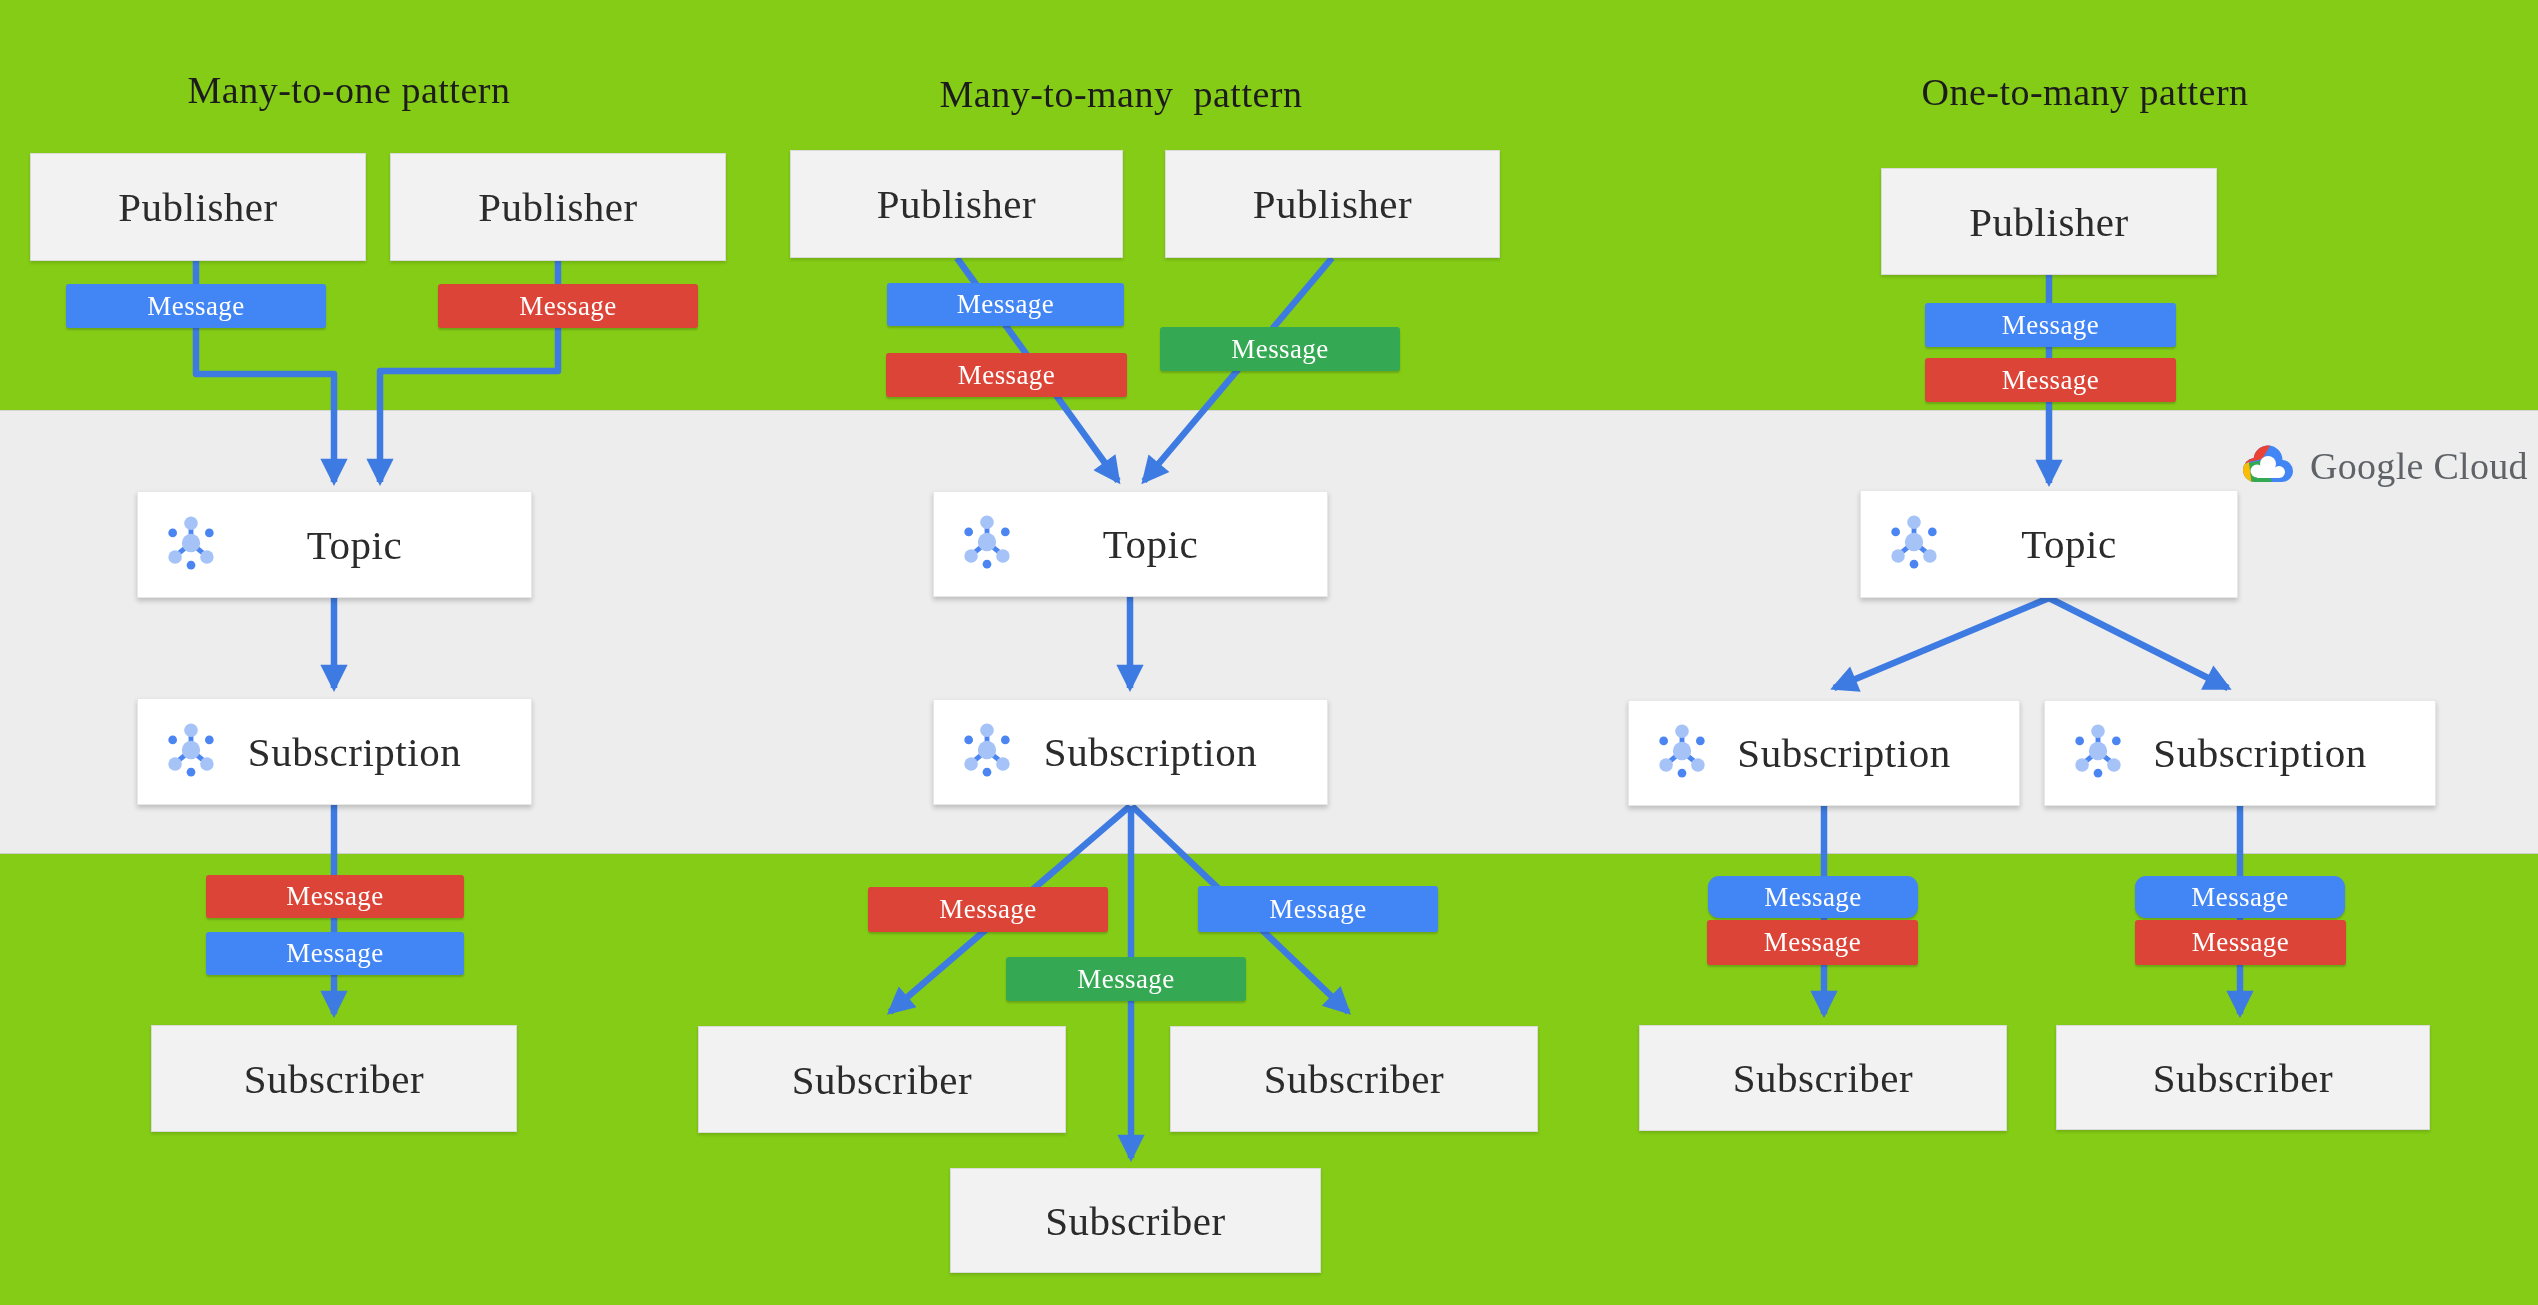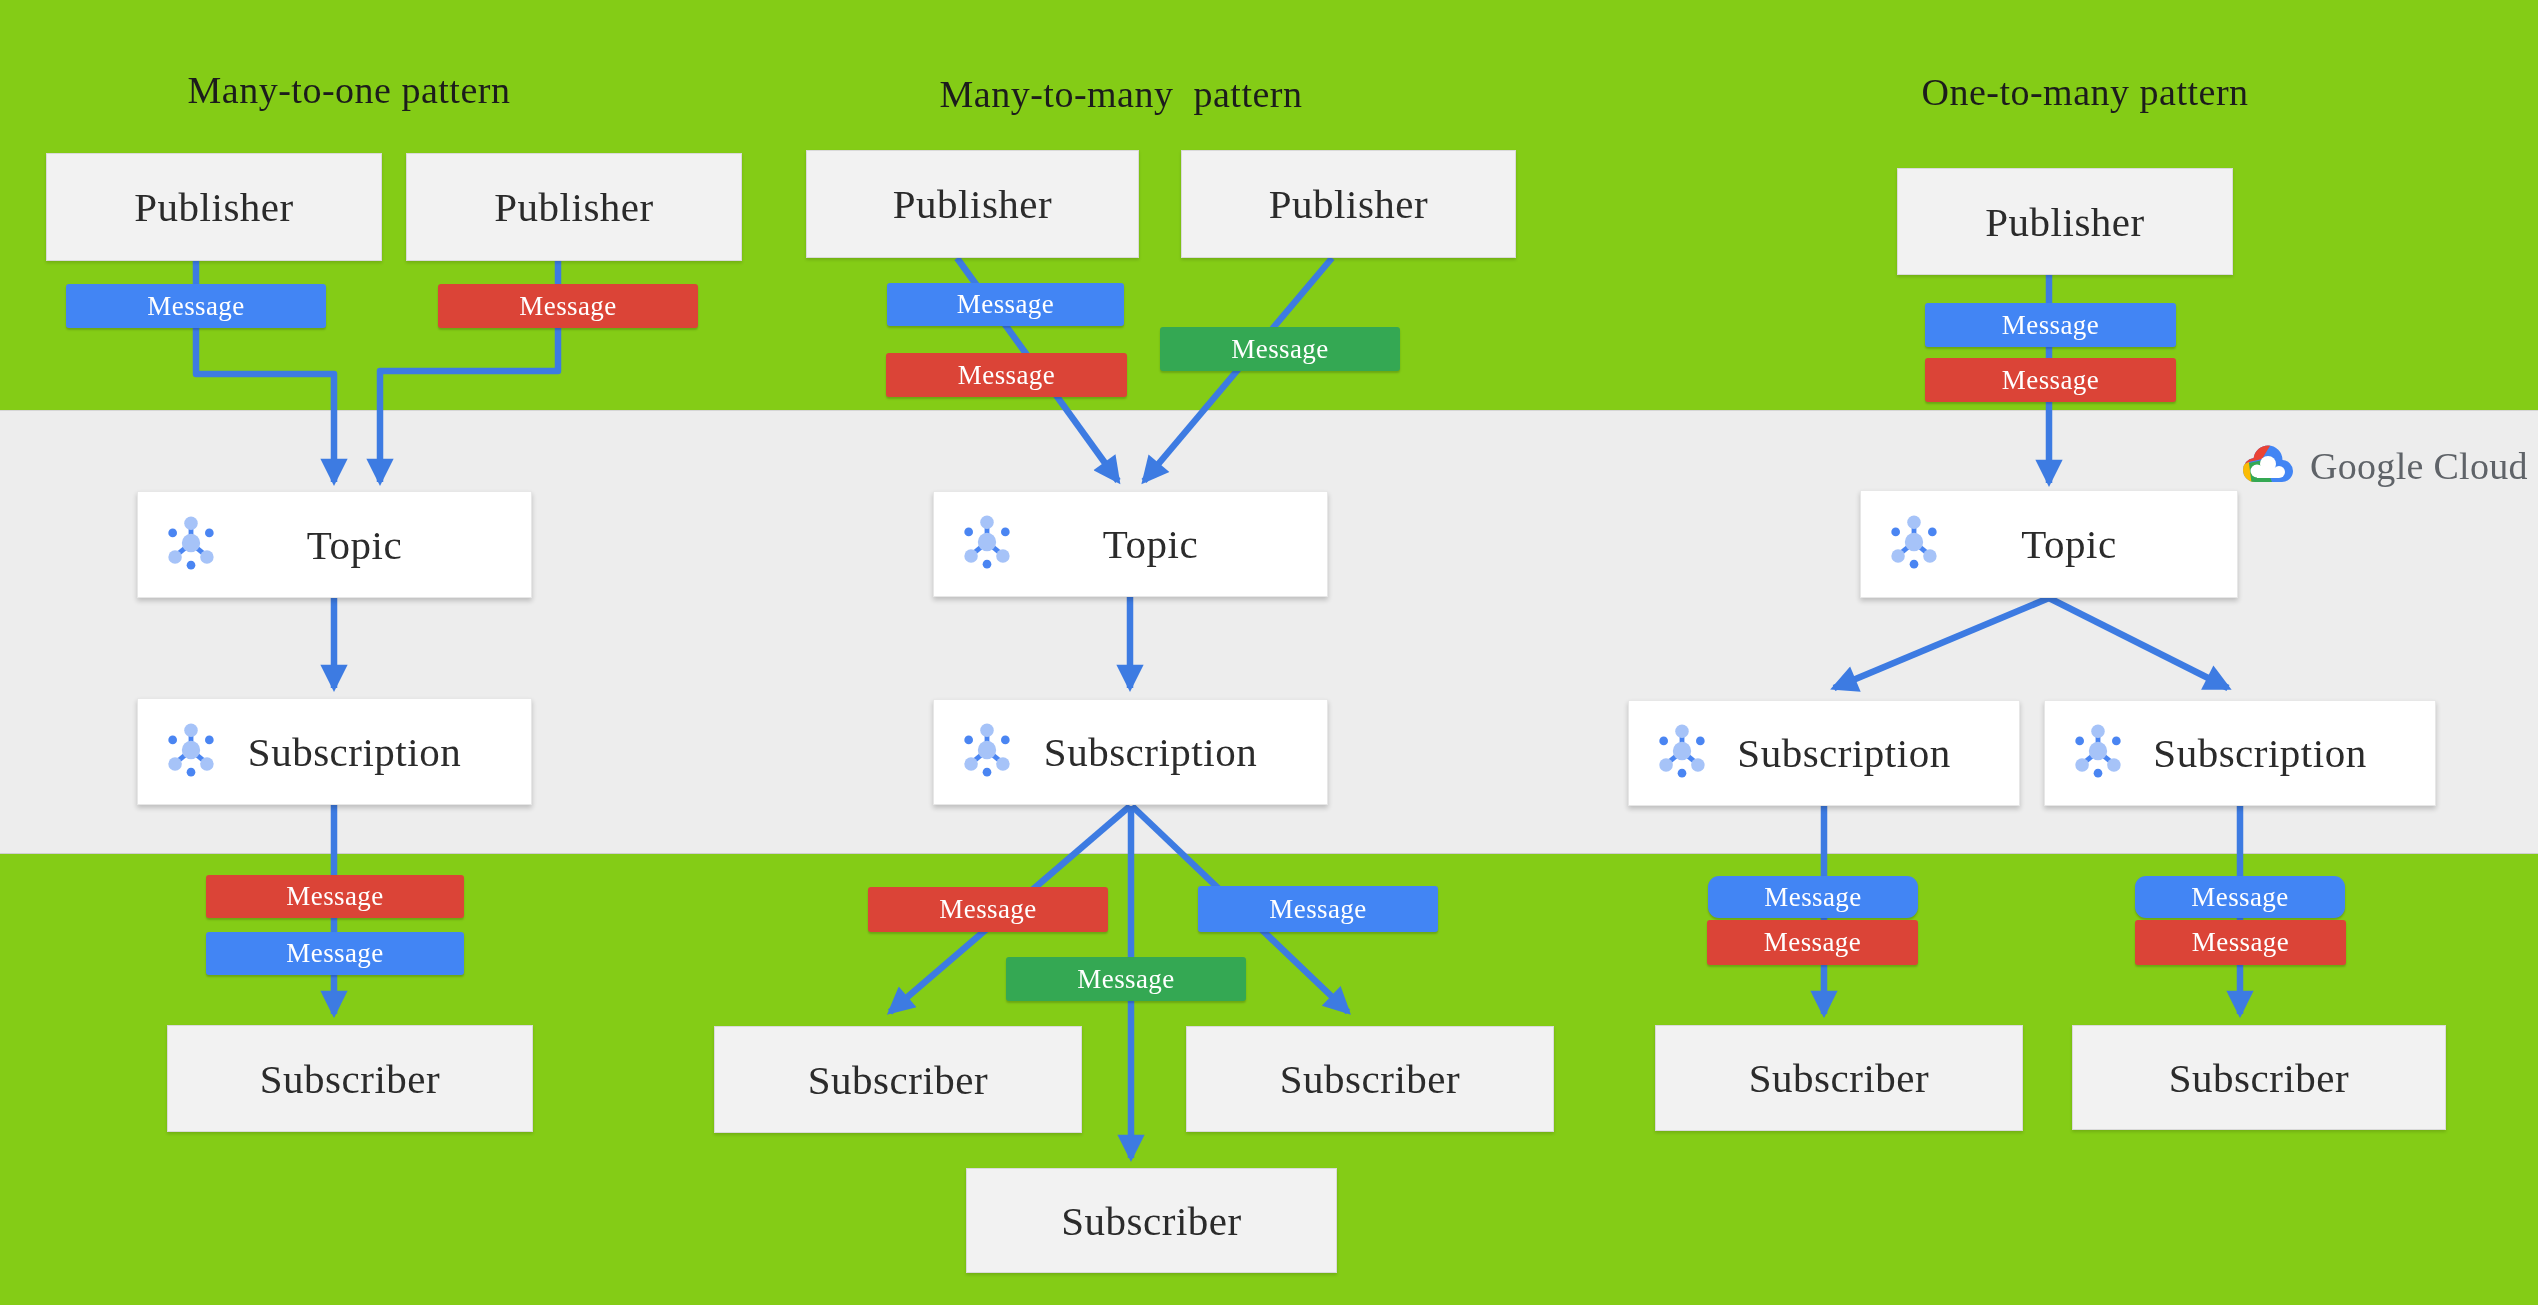--- a/index.html
+++ b/index.html
@@ -14,21 +14,20 @@
   }
   .edges{position:absolute; left:0; top:0; z-index:2;}
   .pattern-title{
     position:absolute; transform:translateX(-50%);
     font-size:38px; color:#1c1c1c; white-space:pre; z-index:3; letter-spacing:0.5px;
   }
   .box{position:absolute; box-sizing:border-box; z-index:3;}
   .endpoint{
     background:#f2f2f2; border:1px solid #dadada;
     box-shadow:0 2px 3px rgba(0,0,0,0.14);
-    margin-left:16px;
   }
   .service{
     background:#ffffff; border:1px solid #e7e7e7;
     box-shadow:0 3px 5px rgba(0,0,0,0.20);
   }
   .box .lbl{
     position:absolute; left:0; top:0; width:100%; height:100%;
     display:flex; align-items:center; justify-content:center;
     font-size:41px; color:#2b2b2b; letter-spacing:0.5px;
   }

